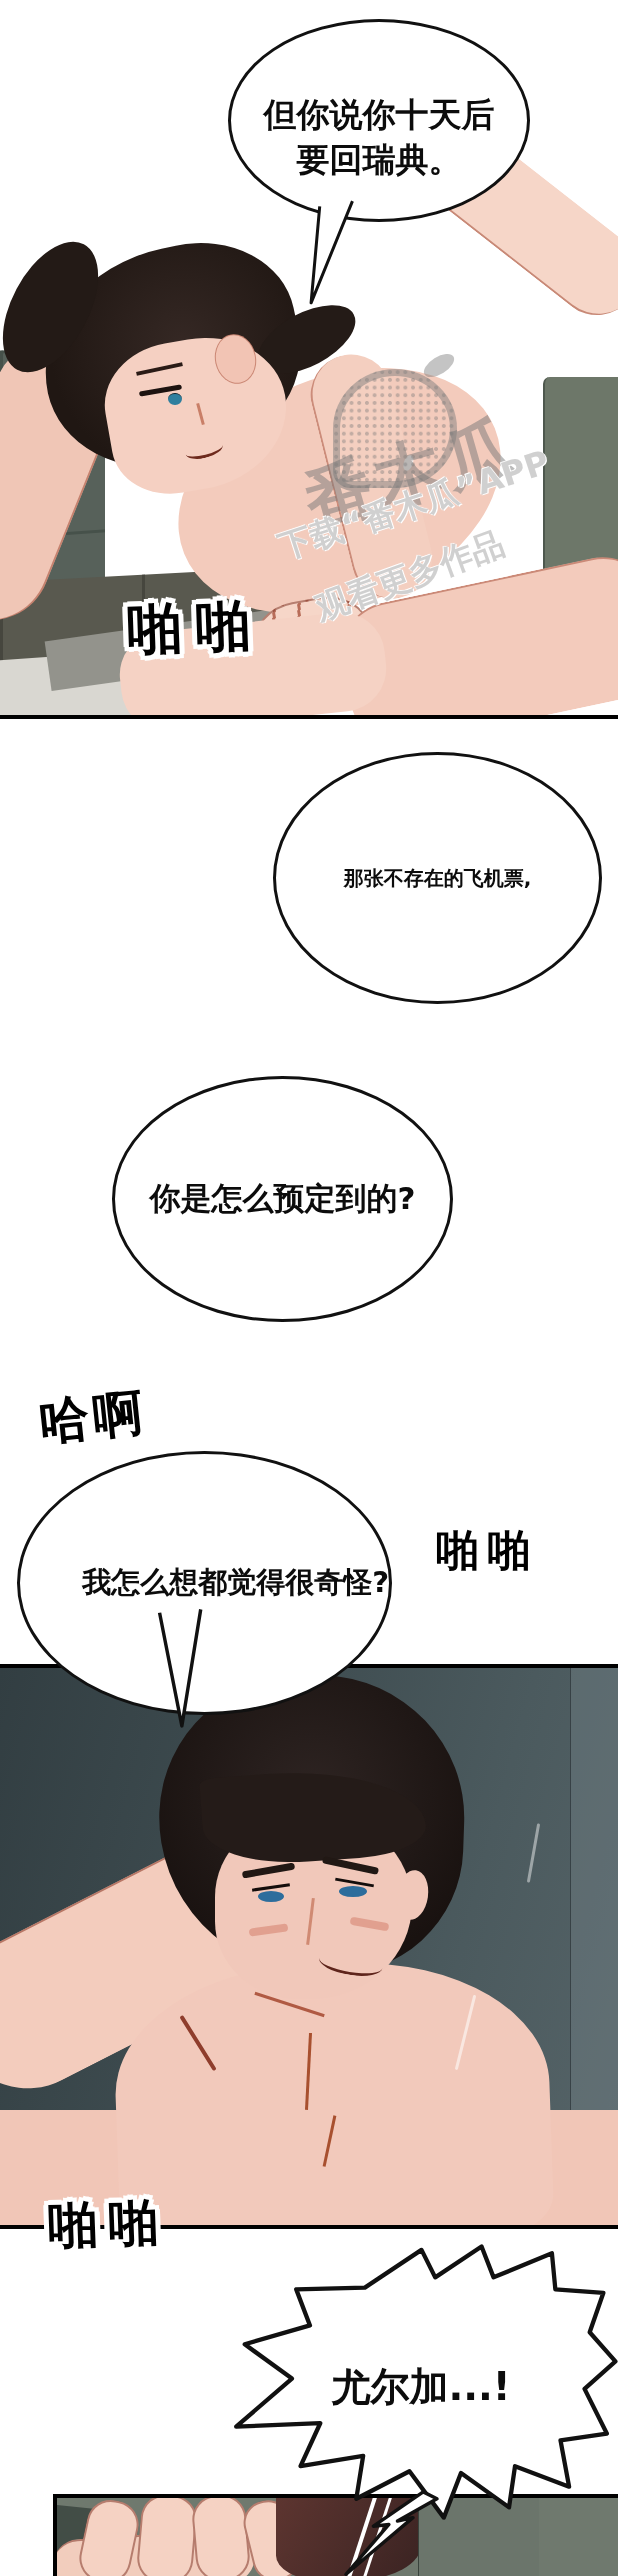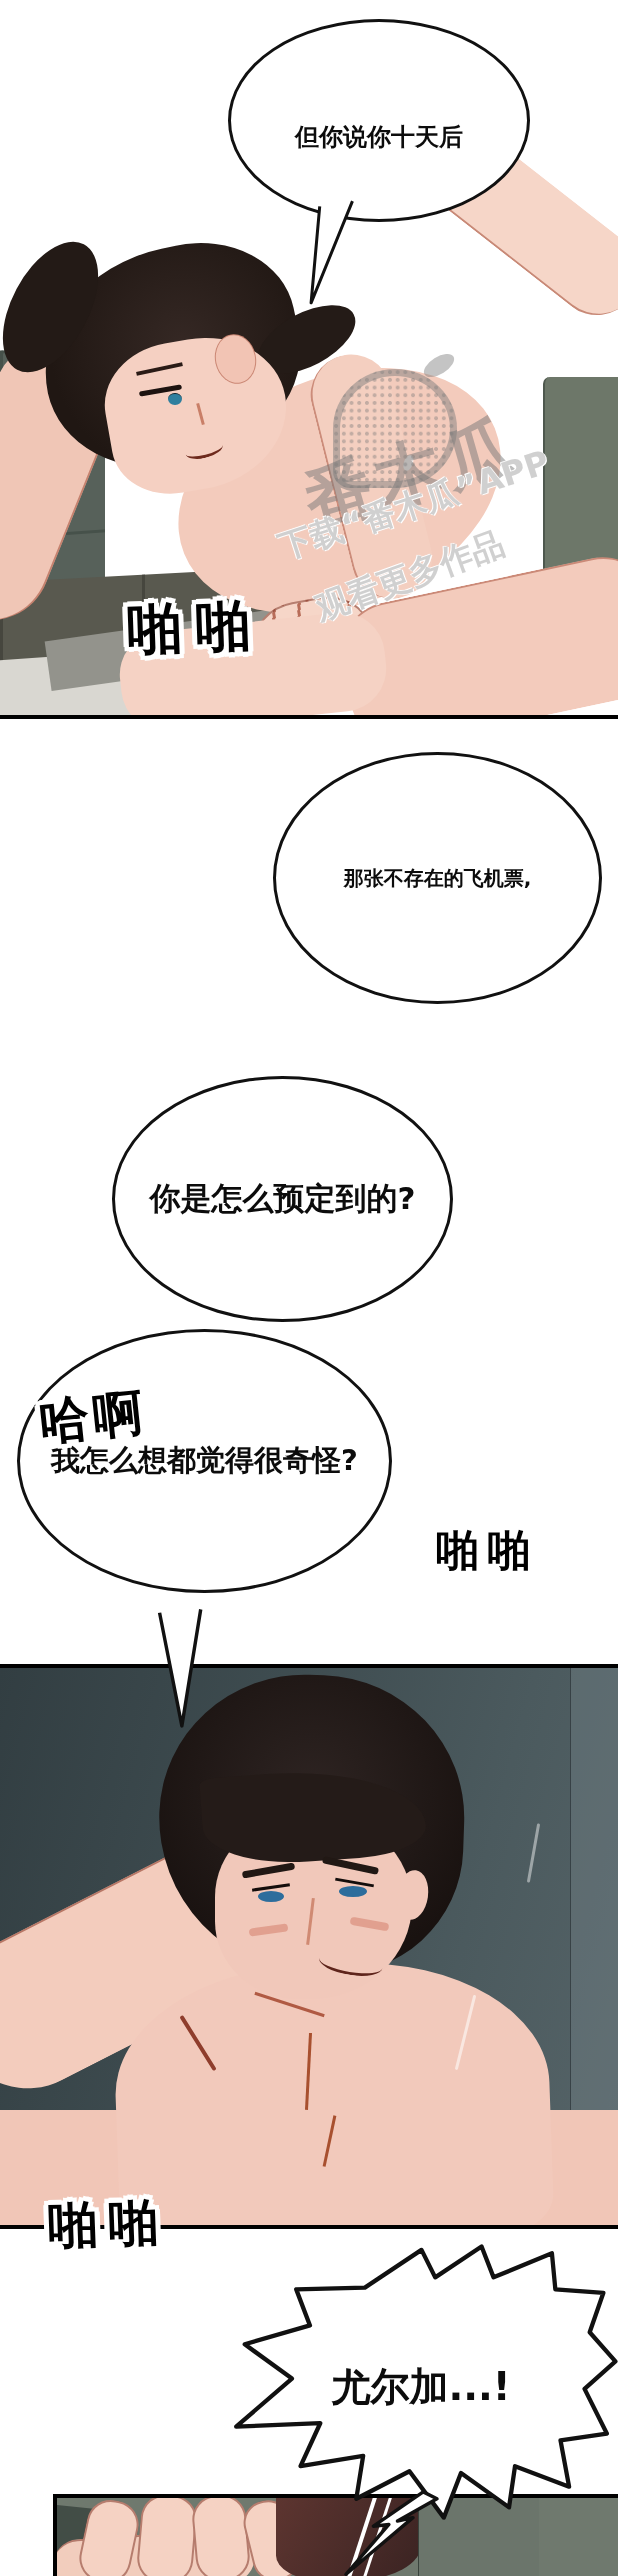--- a/index.html
+++ b/index.html
@@ -73,37 +73,38 @@
 
   <div class="wm" style="left:333px;top:369px;width:110px;height:105px;border:7.7px solid rgba(125,125,125,.48);border-radius:50% 50% 50% 14%;background-image:radial-gradient(rgba(120,120,120,.4) 1.7px,transparent 2.2px);background-size:7.7px 7.7px;"></div>
   <div class="wm" style="left:422px;top:357px;width:34px;height:17px;background:rgba(125,125,125,.45);border-radius:50%;transform:rotate(-32deg);"></div>
   <div class="wm wm-logo" style="left:302px;top:428px;transform:rotate(-16deg);">番木瓜</div>
   <div class="wm wm-sub" style="left:273px;top:483px;transform:rotate(-18deg);">下载“番木瓜”APP</div>
   <div class="wm wm-sub" style="left:311px;top:554px;transform:rotate(-20deg);">观看更多作品</div>
 
   <div class="sfx" style="left:127px;top:591px;font-size:55px;letter-spacing:13.7px;transform:rotate(-2deg);">啪啪</div>
 
   <div class="bubble" style="left:228px;top:19px;width:296px;height:197px;">
-    <div class="btext" style="font-size:24px;transform:translateY(17px);">
+    <div class="btext" style="font-size:33px;transform:translateY(17px);">
       <div>但你说你十天后</div>
+      <div>要回瑞典。</div>
     </div>
   </div>
   <svg class="tail" style="left:299px;top:196px;" width="69" height="112" viewBox="0 0 80 130">
     <path d="M24,12 L14,124 L62,6" fill="#ffffff" stroke="#111" stroke-width="3.5" stroke-linejoin="round"></path>
   </svg>
 
   <div class="bubble" style="left:273px;top:752px;width:323px;height:246px;">
     <div class="btext" style="font-size:20px;">那张不存在的飞机票,</div>
   </div>
 
   <div class="bubble" style="left:112px;top:1076px;width:335px;height:240px;">
     <div class="btext" style="font-size:31px;text-align:center;">你是怎么预定到的?</div>
   </div>
 
-  <div class="bubble" style="left:17px;top:1329px;width:369px;height:258px;">
+  <div class="bubble" style="left:17px;top:1451px;width:369px;height:258px;justify-content:flex-end;">
     <div class="btext" style="font-size:29px;">我怎么想都觉得很奇怪?</div>
   </div>
   <svg class="tail" style="left:151px;top:1604px;z-index:25;" width="60" height="129" viewBox="0 0 70 150">
     <path d="M10,10 L36,142 L58,6" fill="#ffffff" stroke="#111" stroke-width="4" stroke-linejoin="round"></path>
   </svg>
 
   <div class="sfx" style="left:39px;top:1384px;font-size:50px;letter-spacing:4.3px;transform:rotate(-6deg);z-index:12;">哈啊</div>
   <div class="sfx" style="left:436px;top:1522px;font-size:43px;letter-spacing:8.6px;">啪啪</div>
 
   <div id="panel2">

